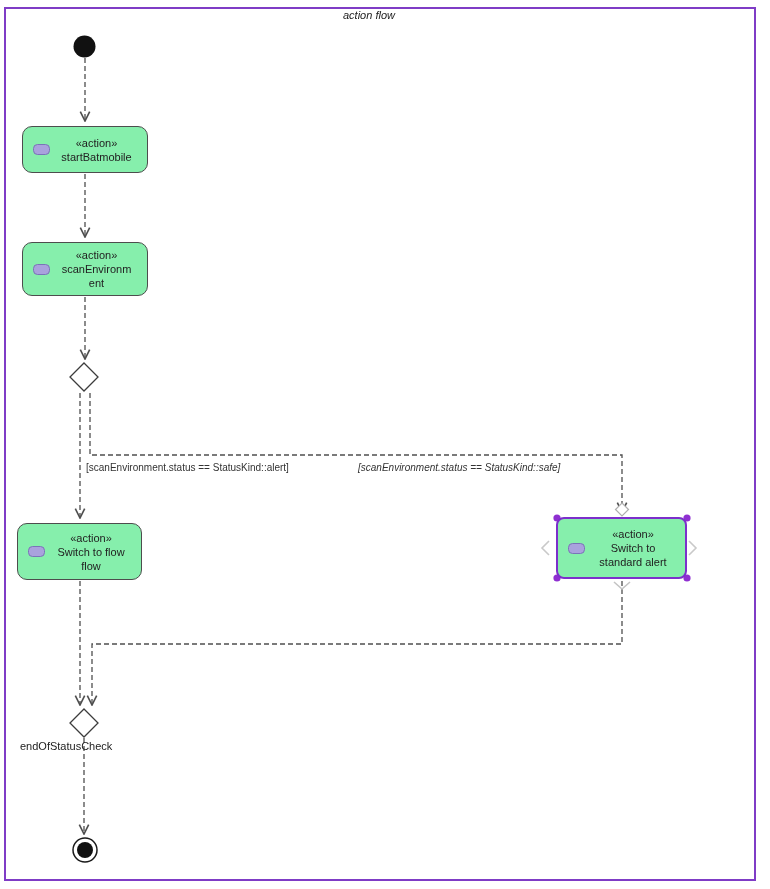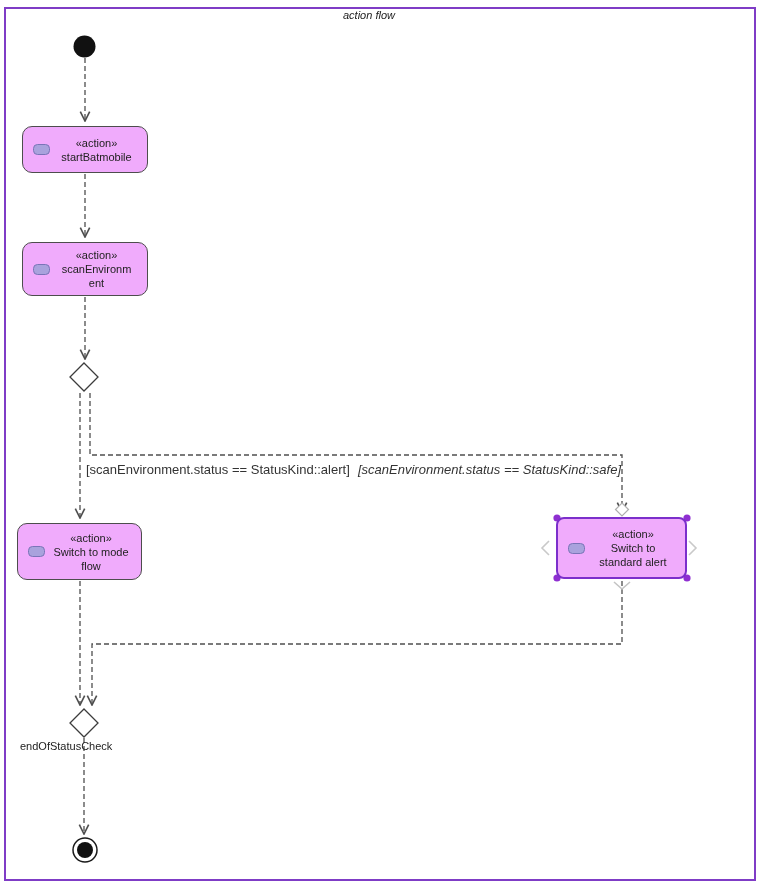--- a/index.html
+++ b/index.html
@@ -13,34 +13,34 @@
   }
   .diagram-title {
     position:absolute; top:9px; left:0; width:738px; text-align:center;
     font-size:11px; font-style:italic; color:#1a1a1a;
   }
   svg.layer { position:absolute; left:0; top:0; }
   .edge { stroke:#4f4f4f; stroke-width:1.3; fill:none; stroke-dasharray:5 3; }
   .uml-node-shape { fill:#ffffff; stroke:#3c3c3c; stroke-width:1.3; }
 
   .action-node {
-    position:absolute; background:#f0abfc; border:1px solid #4d4d4d;
+    position:absolute; background:#86efac; border:1px solid #4d4d4d;
     border-radius:10px; display:flex; align-items:center; box-sizing:border-box;
   }
   .action-node.selected { border:2.5px solid #7c2fcb; border-radius:8px; }
   .action-icon {
     width:15px; height:9px; border-radius:4.5px; background:#a9a2dd;
     border:1px solid #7a74b8; margin-left:10px; flex:none;
   }
   .action-text {
     flex:1; text-align:center; font-size:11px; line-height:14px;
     color:#222222; padding-right:4px;
   }
   .guard-label {
-    position:absolute; font-size:13px; color:#333333; white-space:nowrap;
+    position:absolute; font-size:10px; color:#333333; white-space:nowrap;
   }
   .merge-label {
     position:absolute; left:20px; top:740px; width:130px; 
     font-size:11px; color:#222222;
   }
 </style>
 </head>
 <body>
 
 <div class="canvas">
@@ -101,21 +101,21 @@
     </div>
   </div>
 
   <div class="guard-label" style="left:86px; top:462px;">[scanEnvironment.status == StatusKind::alert]</div>
   <div class="guard-label" style="left:358px; top:462px;font-style:italic;">[scanEnvironment.status == StatusKind::safe]</div>
 
   <div class="action-node" style="left:17px; top:523px; width:125px; height:57px;">
     <div class="action-icon"></div>
     <div class="action-text">
       <div>«action»</div>
-      <div>Switch to mode</div>
+      <div>Switch to flow</div>
       <div>flow</div>
     </div>
   </div>
 
   <div class="action-node selected" style="left:556px; top:517px; width:131px; height:62px;">
     <div class="action-icon"></div>
     <div class="action-text">
       <div>«action»</div>
       <div>Switch to</div>
       <div>standard alert</div>

